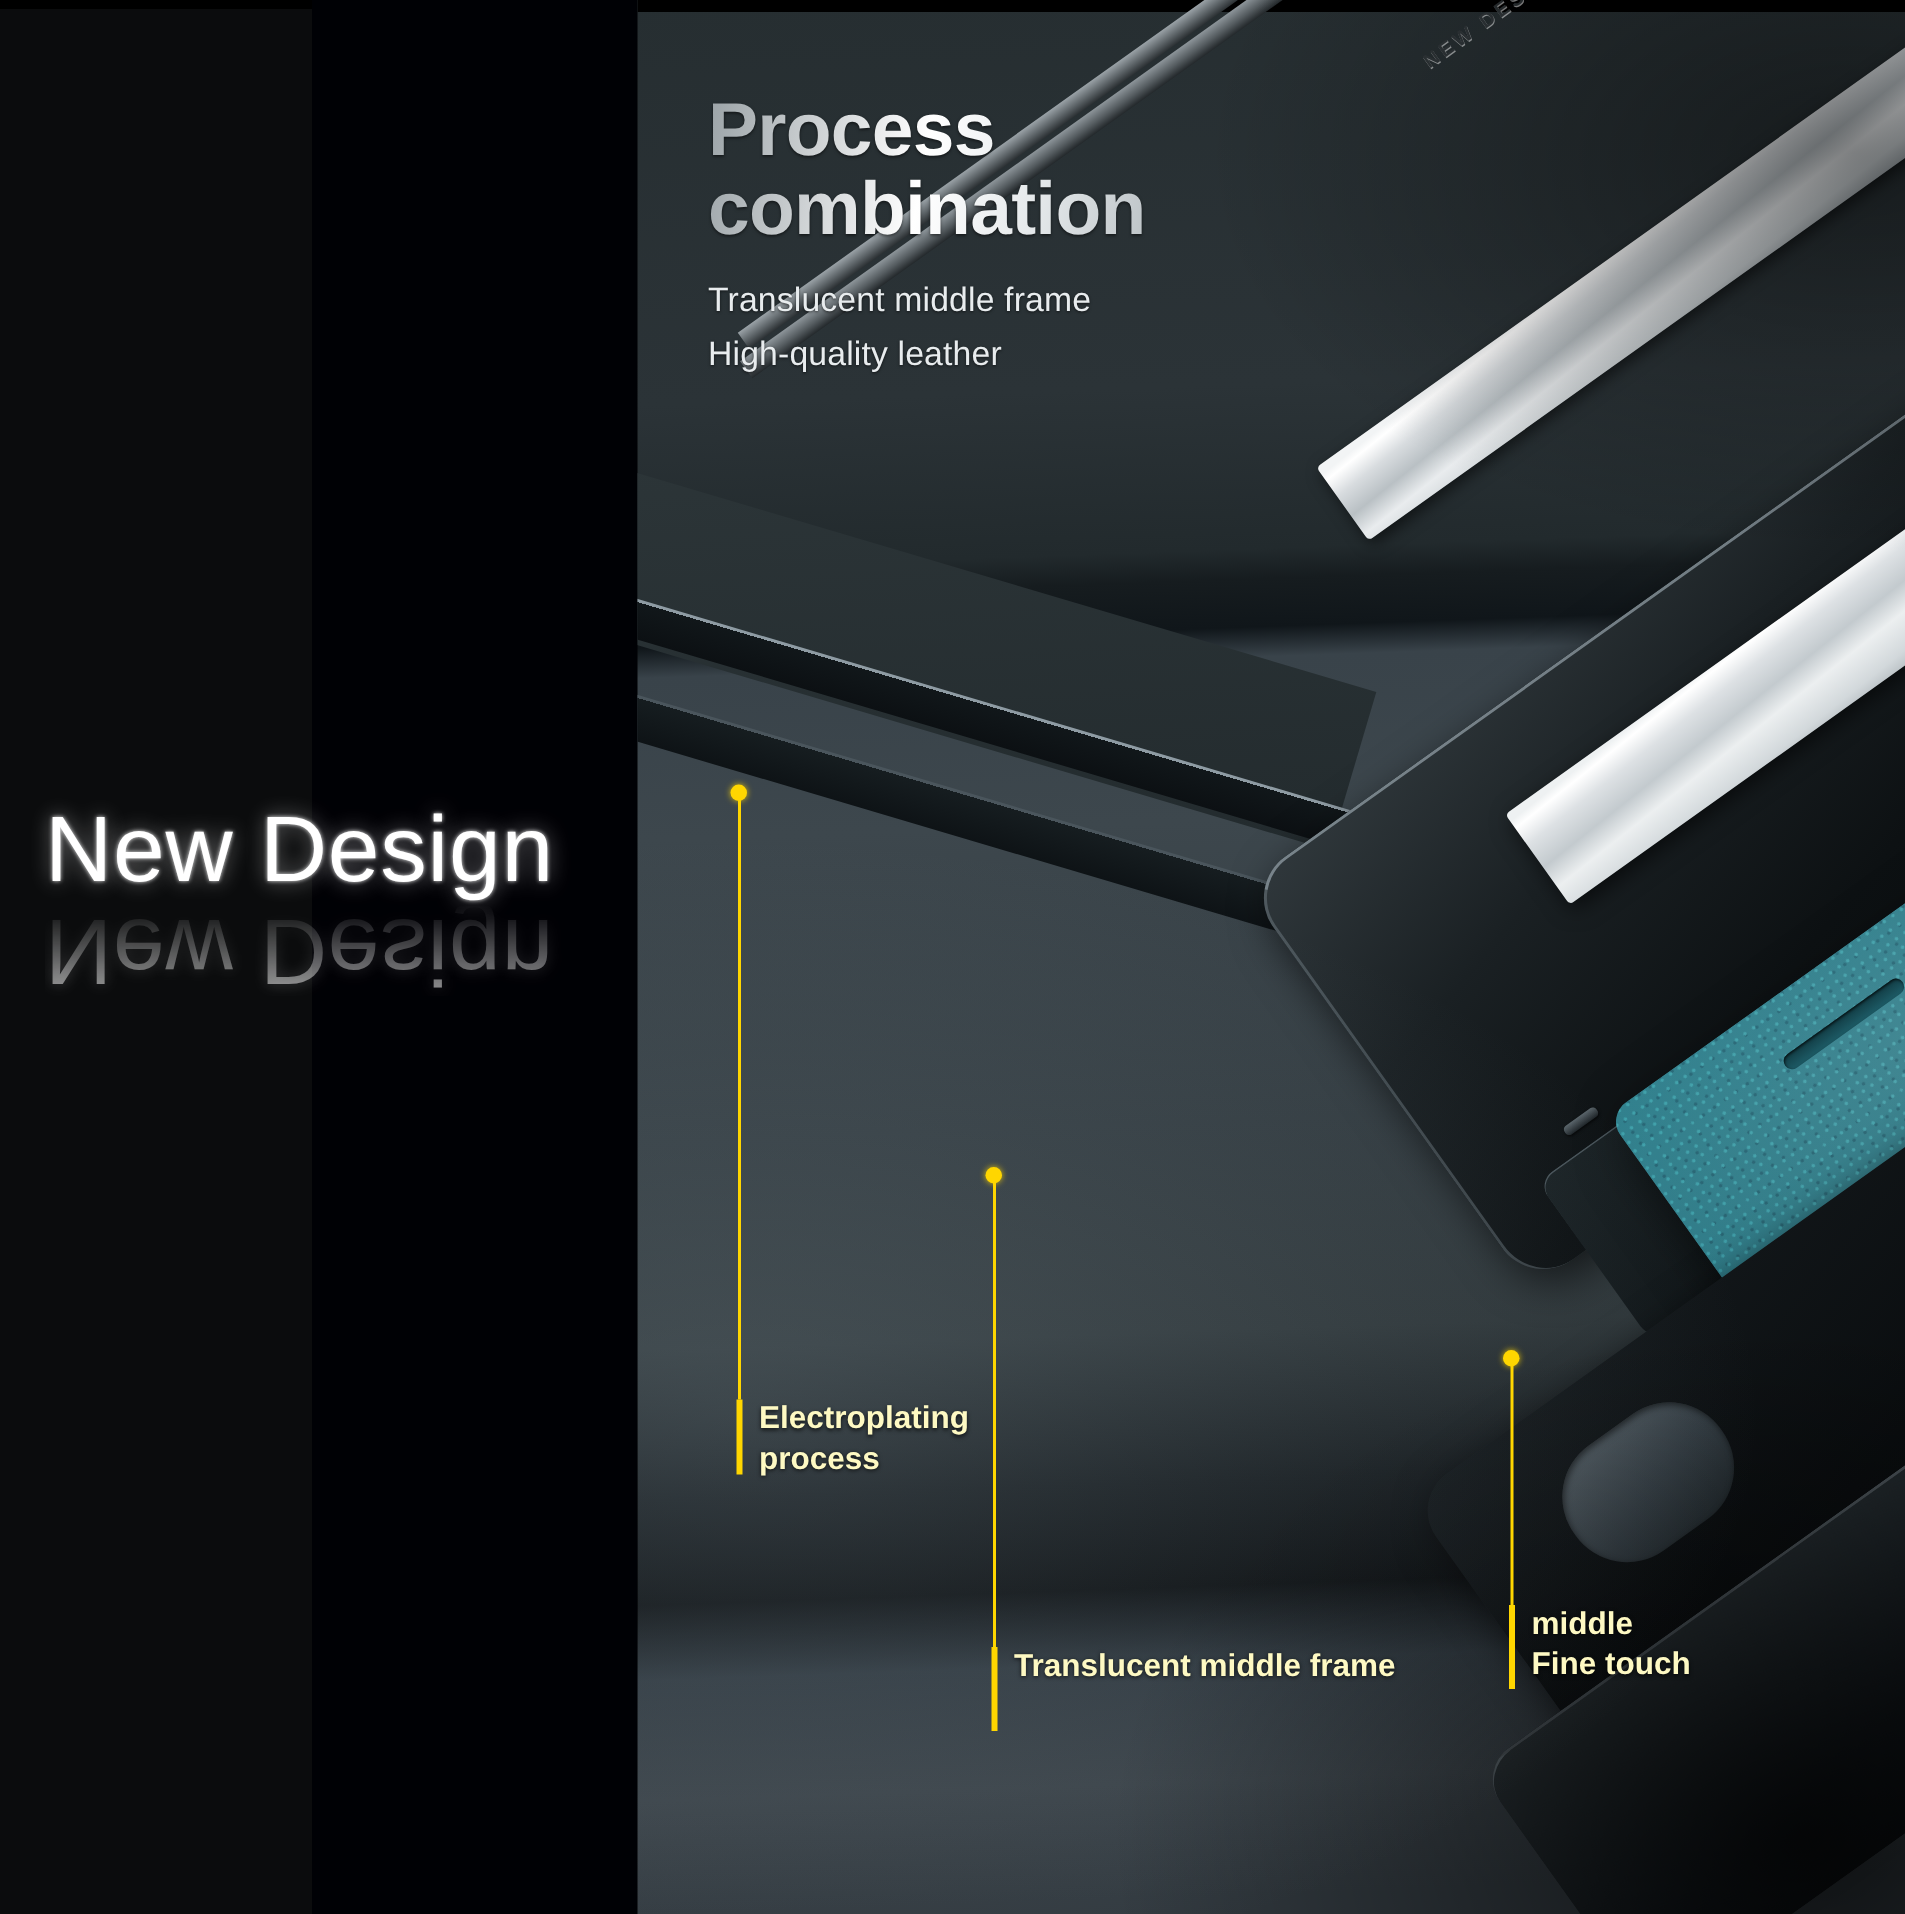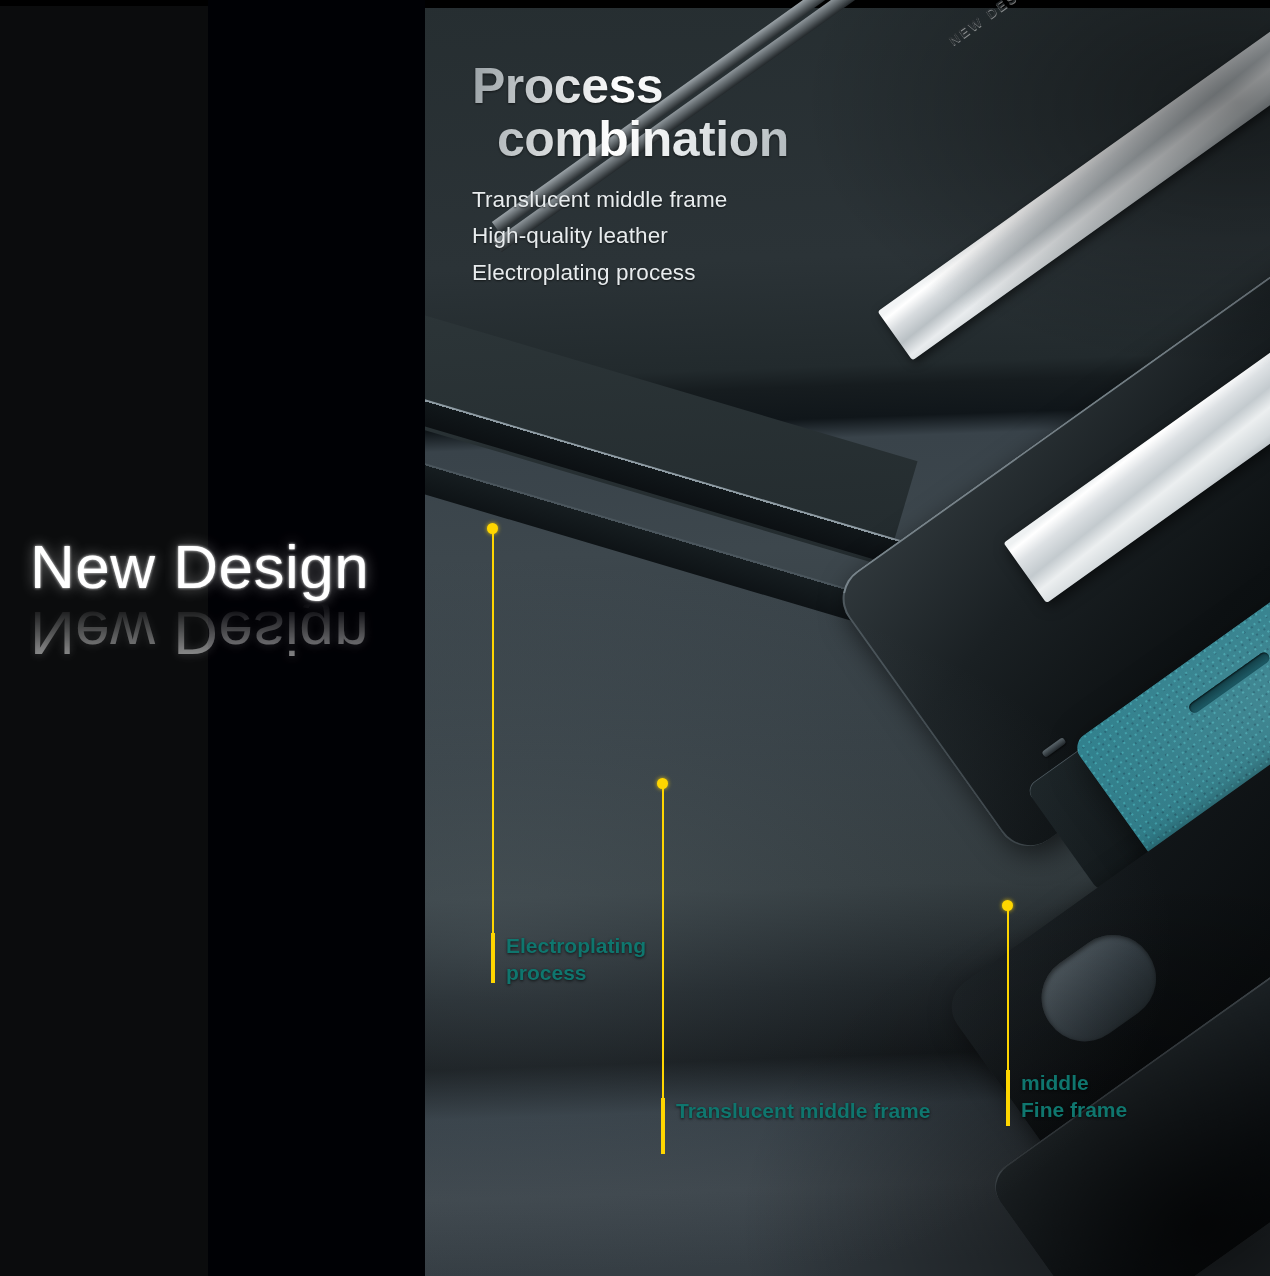--- a/index.html
+++ b/index.html
@@ -241,21 +241,21 @@
   }
   .headline{
     font-size:50px; font-weight:700; line-height:1.06;
     letter-spacing:-.5px;
     background:linear-gradient(100deg,#9aa2a6 0%,#ffffff 34%,#e4e8ea 52%,#aab2b6 78%,#f2f4f5 100%);
     -webkit-background-clip:text; background-clip:text;
     -webkit-text-fill-color:transparent; color:transparent;
     text-shadow:none;
     filter:drop-shadow(0 1px 1px rgba(0,0,0,.55));
   }
-  .headline-line2{ display:block;margin-left:25px; }
+  .headline-line2{ display:block; }
   .subline-list{ margin-top:16px; list-style:none; }
   .subline{
     font-size:22.5px; font-weight:400; color:#e8ecee;
     line-height:1.62; letter-spacing:.1px;
     text-shadow:0 1px 2px rgba(0,0,0,.6);
   }
 
   
   .callout{ position:absolute; z-index:45; }
   .callout-dot{
@@ -264,21 +264,21 @@
     box-shadow:0 0 4px rgba(255,214,0,.85);
   }
   .callout-line{
     position:absolute; width:2px; background:#ffd600;
   }
   .callout-tick{
     position:absolute; width:4px; background:#ffd600;
   }
   .callout-text{
     position:absolute;
-    color:#0f766e; font-size:21px; font-weight:600; line-height:1.28;
+    color:#fef9c3; font-size:21px; font-weight:600; line-height:1.28;
     white-space:nowrap;
     text-shadow:0 1px 3px rgba(0,0,0,.75);
   }
 
   
   .c1-dot{ left:487px; top:523px; }
   .c1-line{ left:492px; top:533px; height:400px; }
   .c1-tick{ left:491px; top:933px; height:50px; }
   .c1-text{ left:506px; top:933px; }
 
@@ -346,21 +346,20 @@
   <div class="engrave">NEW DESIGN</div>
 
   <div class="headline-block">
     <div class="headline">
       <span>Process</span>
       <span class="headline-line2">combination</span>
     </div>
     <ul class="subline-list">
       <li class="subline">Translucent middle frame</li>
       <li class="subline">High-quality leather</li>
-      <li class="subline">Electroplating process</li>
     </ul>
   </div>
 
   <div class="callout">
     <div class="callout-dot c1-dot"></div>
     <div class="callout-line c1-line"></div>
     <div class="callout-tick c1-tick"></div>
     <div class="callout-text c1-text">
       <div>Electroplating</div>
       <div>process</div>
@@ -375,17 +374,17 @@
       <div>Translucent middle frame</div>
     </div>
   </div>
 
   <div class="callout">
     <div class="callout-dot c3-dot"></div>
     <div class="callout-line c3-line"></div>
     <div class="callout-tick c3-tick"></div>
     <div class="callout-text c3-text">
       <div>middle</div>
-      <div>Fine frame</div>
+      <div>Fine touch</div>
     </div>
   </div>
 
 </div>
 
 </body></html>

